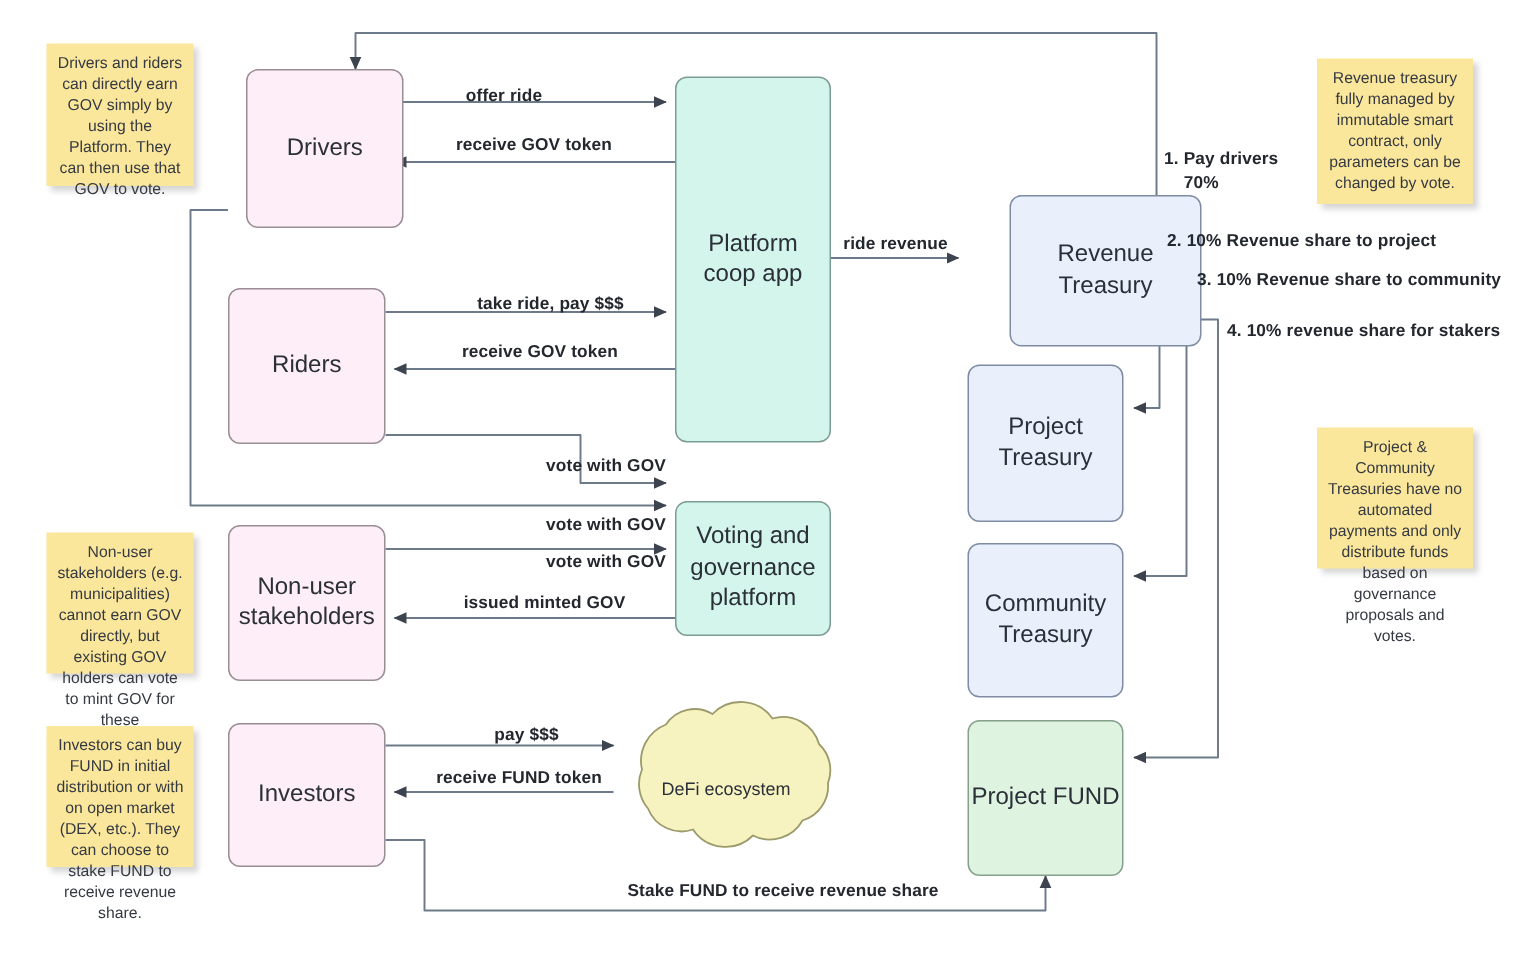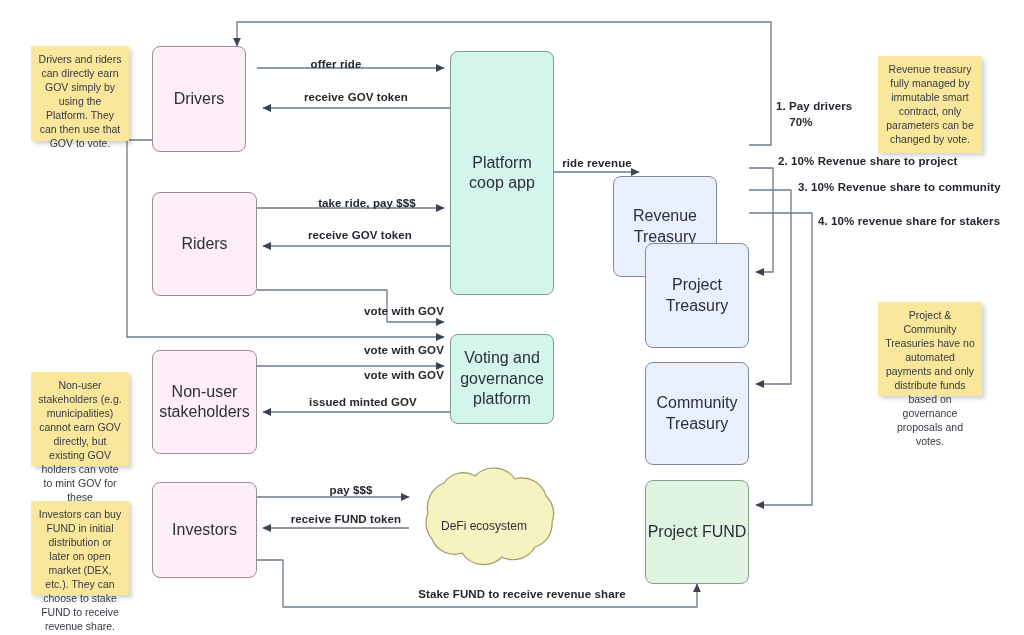--- a/index.html
+++ b/index.html
@@ -11,21 +11,21 @@
   .node{position:absolute;box-sizing:border-box;display:flex;align-items:center;
         justify-content:center;text-align:center;border:1px solid #6c7a89;
         border-radius:8px;color:#2b3038;font-size:16px;line-height:1.28;}
   .node.pink{background:#fdeef7;border-color:#9a8d96;}
   .node.mint{background:#d3f5ec;border-color:#7d9b95;}
   .node.blue{background:#e9f0fc;border-color:#7e8ba3;}
   .node.green{background:#dff3e1;border-color:#85a08c;}
 
   .note{position:absolute;box-sizing:border-box;background:#fbe79b;
         color:#353a42;font-size:10.5px;line-height:1.33;text-align:center;
-        padding:7px 6px;box-shadow:3px 3px 4px rgba(0,0,0,.17);margin-top:17px;}
+        padding:7px 6px;box-shadow:3px 3px 4px rgba(0,0,0,.17);}
 
   .elabel{position:absolute;font-size:11.5px;font-weight:bold;color:#23272e;
           white-space:pre;letter-spacing:.1px;}
   .elabel.c{transform:translateX(-50%);}
 </style>
 </head>
 <body>
 
 <div id="canvas">
 
@@ -80,21 +80,21 @@
       <path d="M749,168 L773,168 L773,272 L756,272" marker-end="url(#ah)"></path>
 
       <path name="c3" d="M749,190 L791,190 L791,384 L756,384" marker-end="url(#ah)"></path>
 
       <path d="M749,213 L812,213 L812,505 L756,505" marker-end="url(#ah)"></path>
     </g>
 
     <use href="#cloudshape" x="0" y="0" fill="#f7f3c0" stroke="#9b9a6a" stroke-width="1.2"></use>
   </svg>
 
-  <div class="node pink" style="left:152px;top:46px;width:94px;height:106px;">
+  <div class="node pink" style="left:164px;top:46px;width:105px;height:106px;">
     <span style="white-space:pre-line">Drivers</span>
   </div>
 
   <div class="node pink" style="left:152px;top:192px;width:105px;height:104px;">
     <span style="white-space:pre-line">Riders</span>
   </div>
 
   <div class="node pink" style="left:152px;top:350px;width:105px;height:104px;">
     <span style="white-space:pre-line">Non-user
 stakeholders</span>
@@ -114,21 +114,21 @@
 governance
 platform</span>
   </div>
 
   <div style="position:absolute;left:405px;top:478px;width:158px;height:96px;
               display:flex;align-items:center;justify-content:center;
               font-size:12px;color:#2b3038;">
     <span>DeFi ecosystem</span>
   </div>
 
-  <div class="node blue" style="left:613px;top:130px;width:104px;height:101px;margin-top:46px;">
+  <div class="node blue" style="left:673px;top:130px;width:128px;height:101px;">
     <span style="white-space:pre-line">Revenue
 Treasury</span>
   </div>
 
   <div class="node blue" style="left:645px;top:243px;width:104px;height:105px;">
     <span style="white-space:pre-line">Project
 Treasury</span>
   </div>
 
   <div class="node blue" style="left:645px;top:362px;width:104px;height:103px;">
@@ -156,19 +156,19 @@
   <div class="elabel" style="left:776px;top:99px;line-height:1.35;">1. Pay drivers
     70%</div>
   <div class="elabel" style="left:778px;top:155px;">2. 10% Revenue share to project</div>
   <div class="elabel" style="left:798px;top:181px;">3. 10% Revenue share to community</div>
   <div class="elabel" style="left:818px;top:215px;">4. 10% revenue share for stakers</div>
 
   <div class="note" style="left:31px;top:29px;width:98px;height:95px;">Drivers and riders can directly earn GOV simply by using the Platform. They can then use that GOV to vote.</div>
 
   <div class="note" style="left:31px;top:355px;width:98px;height:94px;">Non-user stakeholders (e.g. municipalities) cannot earn GOV directly, but existing GOV holders can vote to mint GOV for these stakeholders.</div>
 
-  <div class="note" style="left:31px;top:484px;width:98px;height:94px;">Investors can buy FUND in initial distribution or later on open market (DEX, etc.). They can choose to stake FUND to receive revenue share.</div>
+  <div class="note" style="left:31px;top:484px;width:98px;height:94px;">Investors can buy FUND in initial distribution or with on open market (DEX, etc.). They can choose to stake FUND to receive revenue share.</div>
 
   <div class="note" style="left:878px;top:285px;width:104px;height:94px;">Project &amp; Community Treasuries have no automated payments and only distribute funds based on governance proposals and votes.</div>
 
   <div class="note" style="left:878px;top:39px;width:104px;height:97px;">Revenue treasury fully managed by immutable smart contract, only parameters can be changed by vote.</div>
 
 </div>
 
 </body></html>

